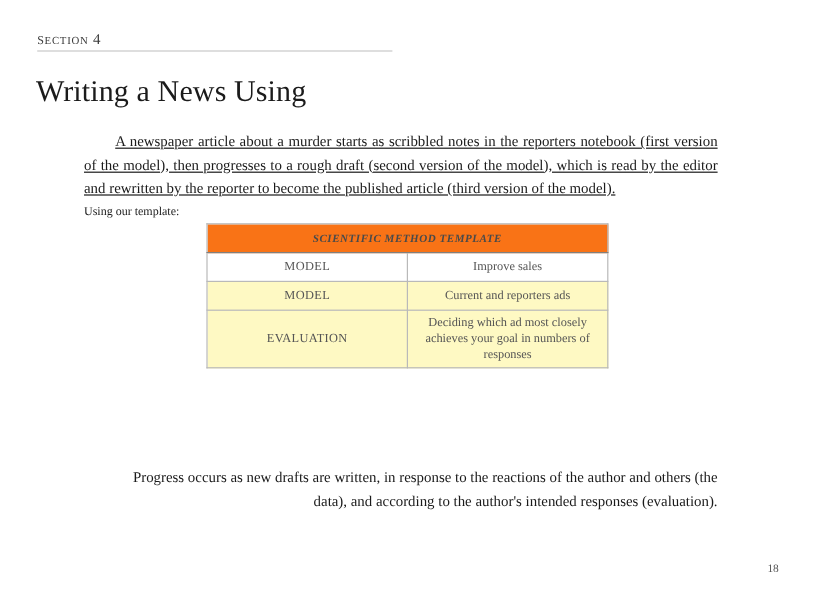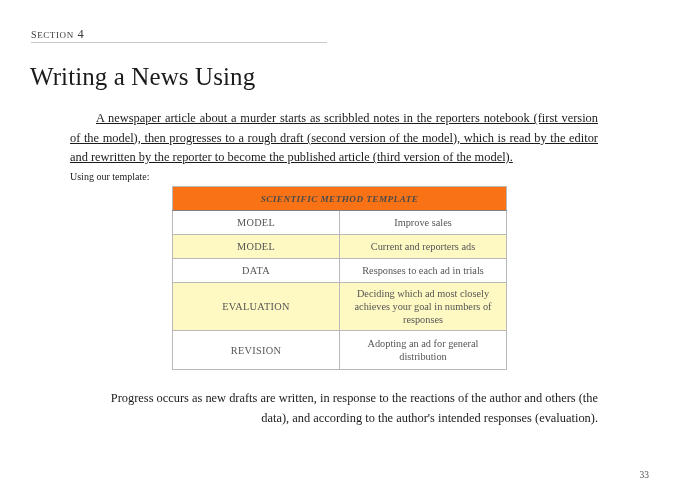--- a/index.html
+++ b/index.html
@@ -173,32 +173,24 @@
     </thead>
     <tbody>
       <tr>
         <td class="label-cell">MODEL</td>
         <td class="value-cell">Improve sales</td>
       </tr>
       <tr class="shaded">
         <td class="label-cell">MODEL</td>
         <td class="value-cell">Current and reporters ads</td>
       </tr>
-      <tr>
-        <td class="label-cell">DATA</td>
-        <td class="value-cell">Responses to each ad in trials</td>
-      </tr>
       <tr class="shaded tall">
         <td class="label-cell">EVALUATION</td>
         <td class="value-cell">Deciding which ad most closely achieves your goal in numbers of responses</td>
-      </tr>
-      <tr class="tall2">
-        <td class="label-cell">REVISION</td>
-        <td class="value-cell">Adopting an ad for general distribution</td>
       </tr>
     </tbody>
   </table>
 
   <p class="body-block para-2"><span class="indent"></span><span>Progress occurs as new drafts are written, in response to the reactions of the author and others (the data), and according to the author's intended responses (evaluation).</span></p>
 
-  <div class="page-number">33</div>
+  <div class="page-number">18</div>
 
 </div>
 
 </body></html>

